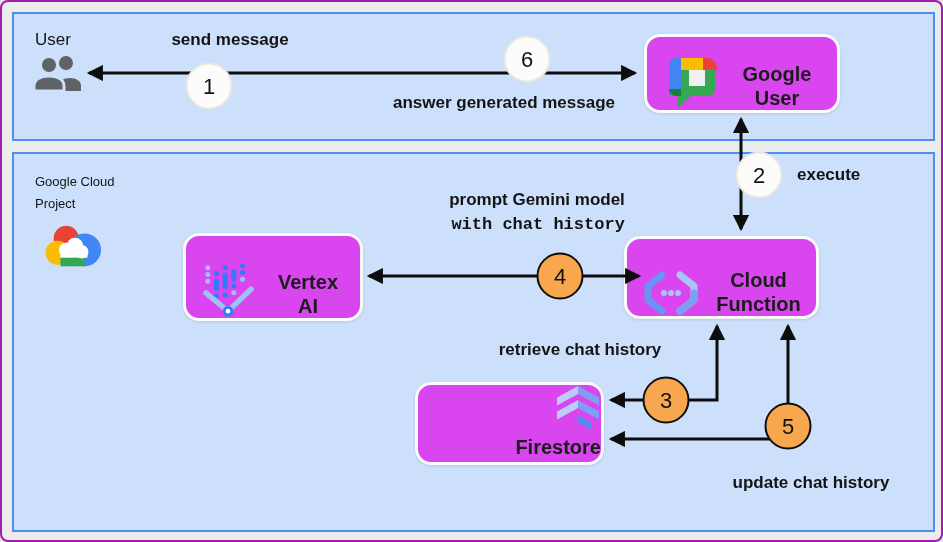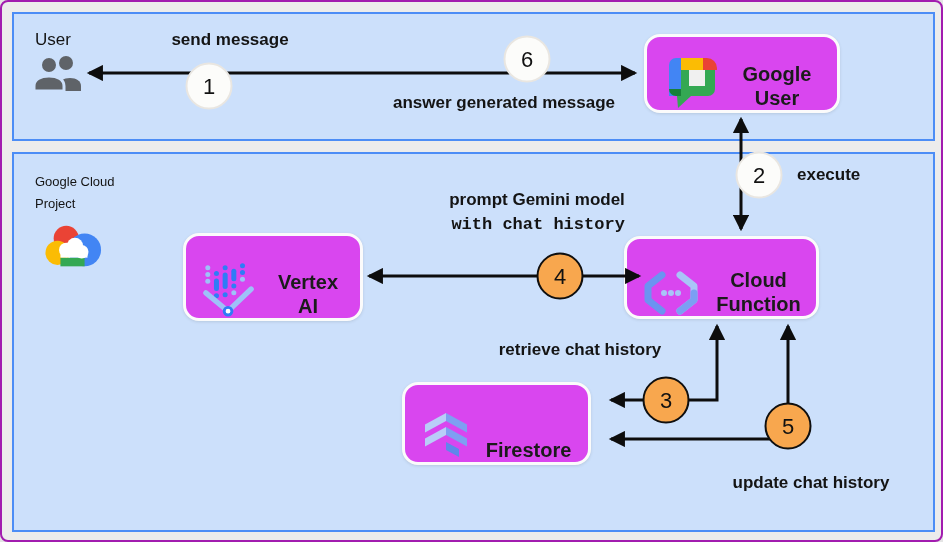--- a/index.html
+++ b/index.html
@@ -142,21 +142,21 @@
         <circle cx="30" cy="22" r="3" fill="#a9c4f7"></circle>
         <circle cx="37" cy="22" r="3" fill="#a9c4f7"></circle>
       </svg>
     </span>
     <span class="title">
       <div>Cloud</div>
       <div>Function</div>
     </span>
   </div>
 
-  <div class="node" style="left:400px; top:380px; width:189px; height:83px; padding-left:18px;">
+  <div class="node" style="left:413px; top:380px; width:189px; height:83px; padding-left:18px;flex-direction:column;">
     <span class="icon">
       <svg width="46" height="50" viewBox="0 0 46 50">
         <polygon points="23,1 2,12.5 2,20.5 23,9" fill="#b9cdf8"></polygon>
         <polygon points="23,1 44,12.5 44,20.5 23,9" fill="#7e9ff2"></polygon>
         <polygon points="23,15 2,26.5 2,34.5 23,23" fill="#b9cdf8"></polygon>
         <polygon points="23,15 44,26.5 44,34.5 23,23" fill="#7e9ff2"></polygon>
         <polygon points="23,30 36,37 36,45 23,38" fill="#5f87ea"></polygon>
       </svg>
     </span>
     <span class="title">

